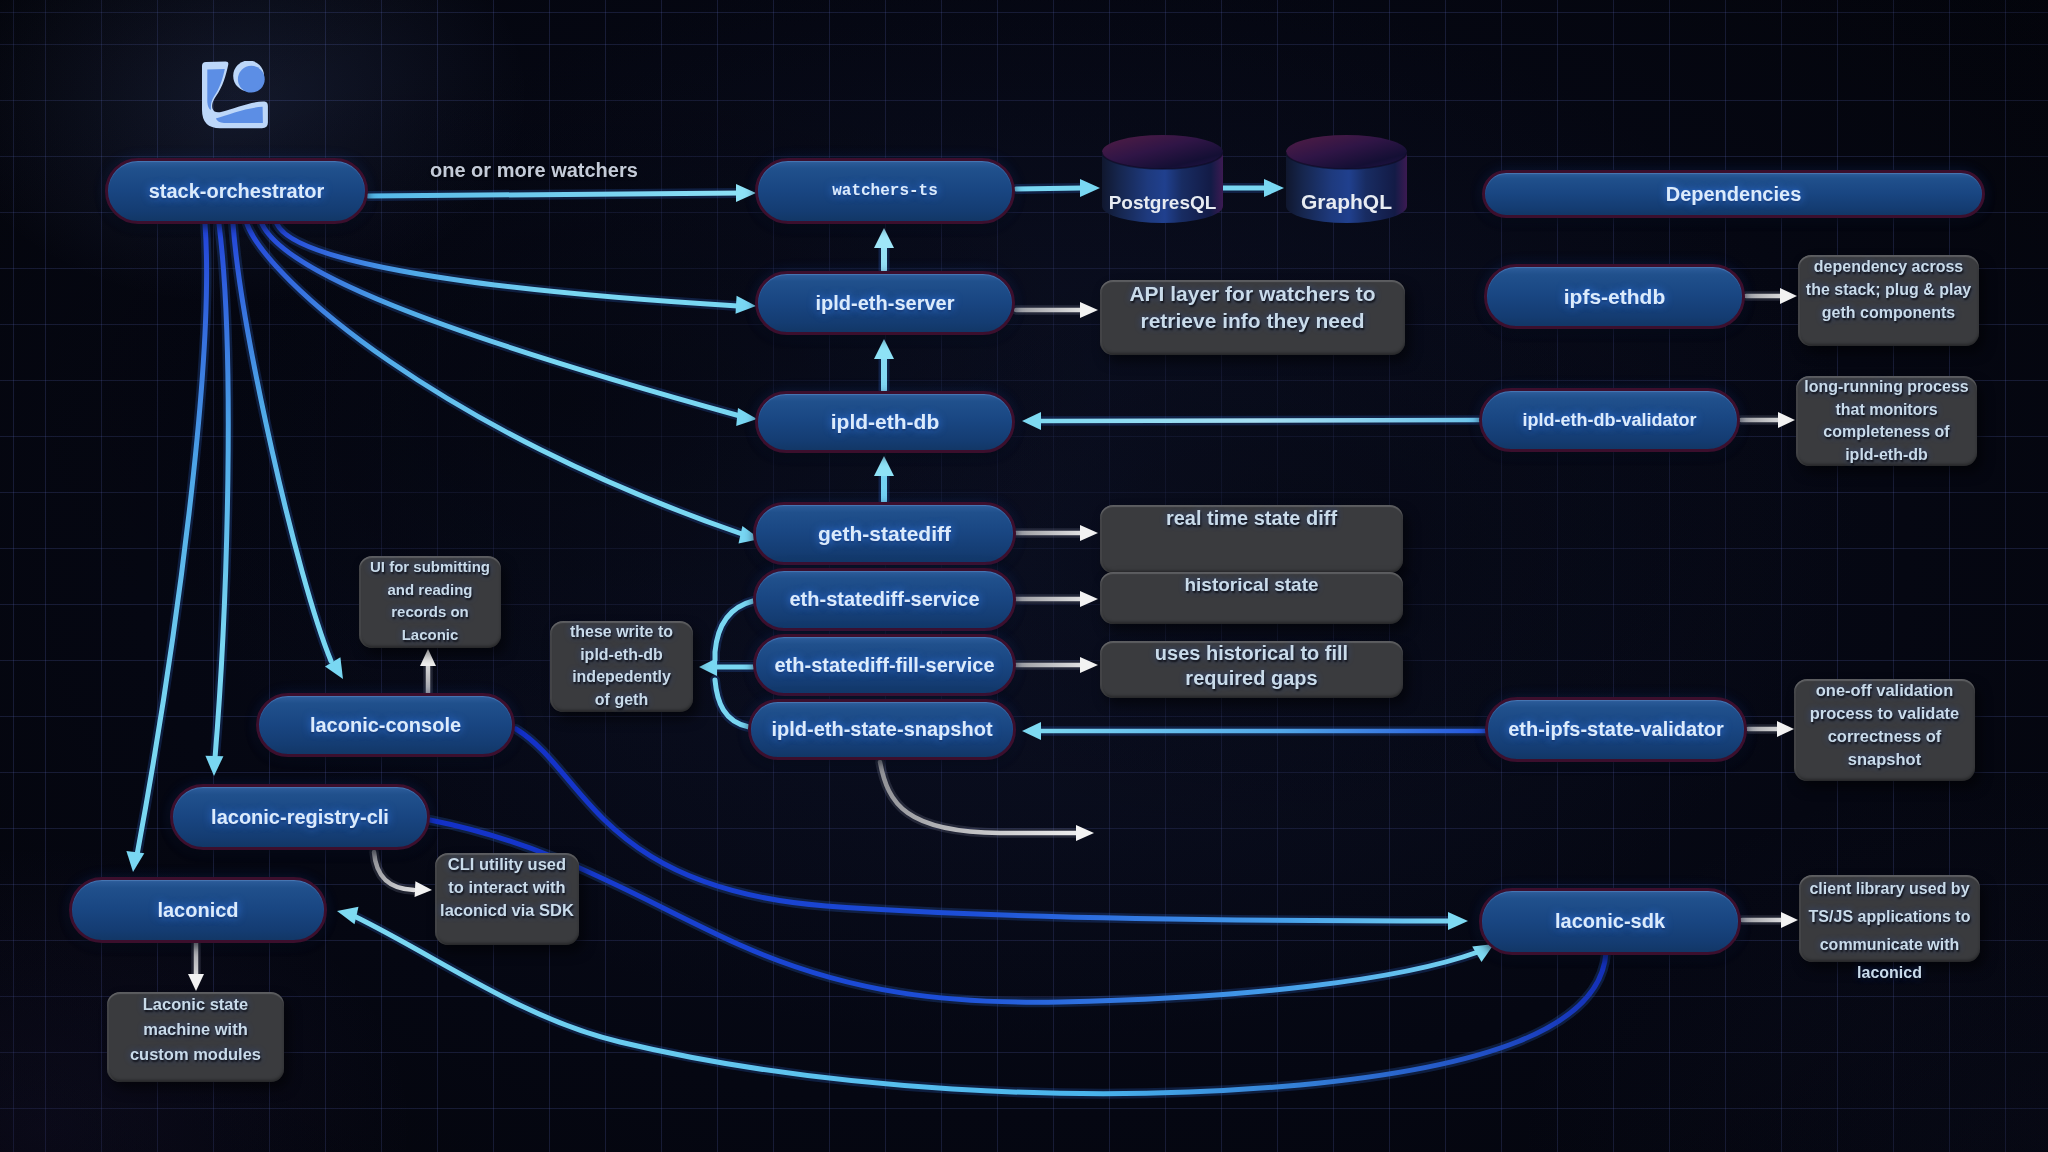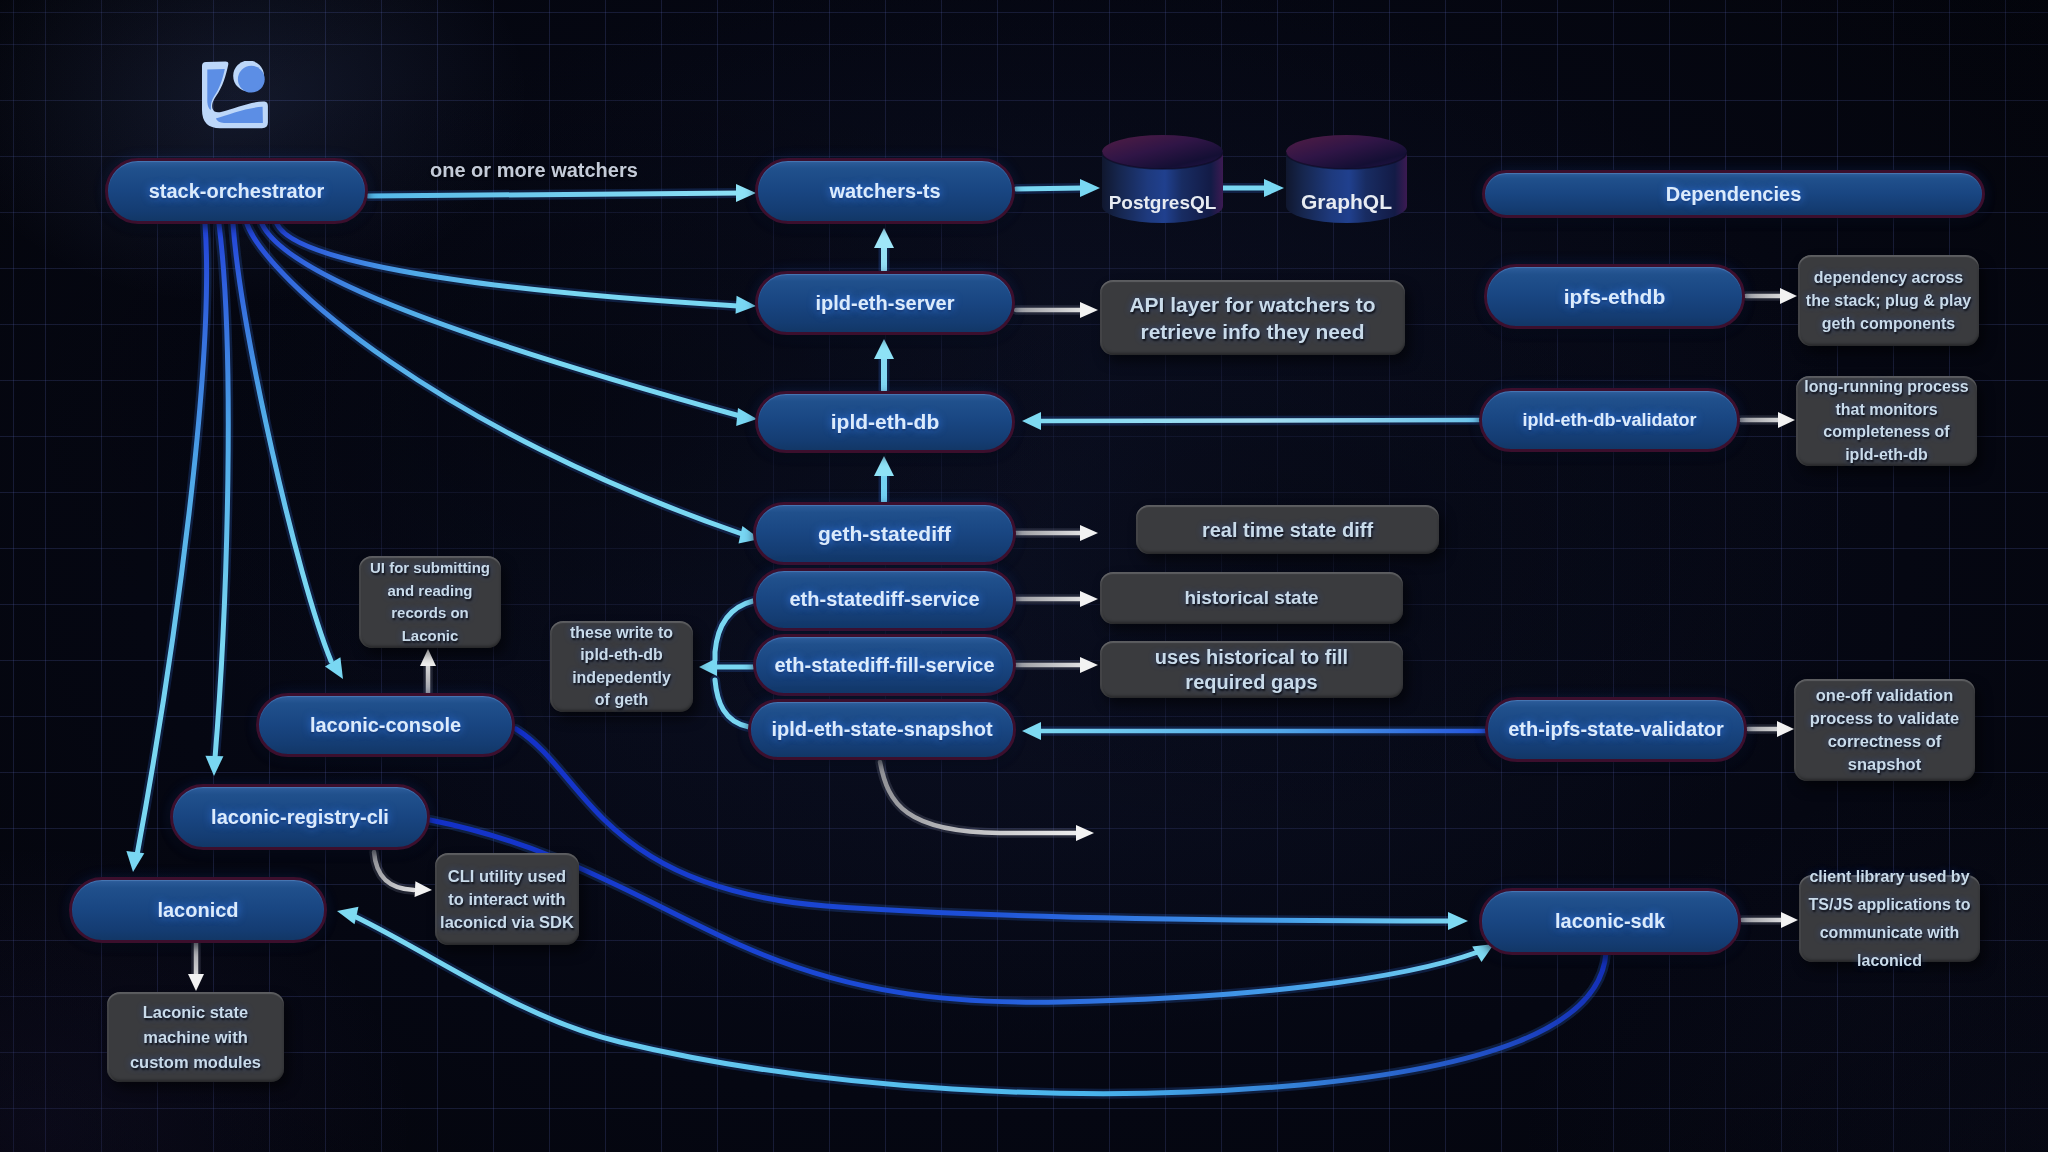--- a/index.html
+++ b/index.html
@@ -27,21 +27,21 @@
   display:flex; align-items:center; justify-content:center;
   background: linear-gradient(180deg, #2d5d9b 0%, #20508c 13%, #194682 48%, #143c72 84%, #123766 100%);
   border:3px solid #3c0f2d;
   box-shadow: 0 4px 9px rgba(0,0,0,0.5), 0 0 13px rgba(40,90,200,0.2),
               inset 0 1px 1px rgba(160,200,255,0.25);
   color:#dcebfa; font-weight:bold; letter-spacing:0px; white-space:nowrap;
   text-shadow: 0 0 9px rgba(59,130,246,0.95), 0 0 2px rgba(59,130,246,0.7), 0 1px 2px rgba(0,0,10,0.8);
 }
 .note {
   position:absolute; box-sizing:border-box;
-  display:flex; align-items:center; justify-content:center; text-align:center;
+  display:flex; justify-content:center; text-align:center;
   background:#3a3b3e; border-radius:13px;
   box-shadow: inset 0 2px 1px rgba(255,255,255,0.18), inset 2px 0 1px rgba(255,255,255,0.07),
               inset 0 -2px 3px rgba(0,0,0,0.35), 5px 7px 12px rgba(0,0,0,0.5);
   color:#c9dbea; font-weight:bold;
   text-shadow: 1px 2px 2px rgba(0,0,5,0.75), 0 0 7px rgba(50,100,220,0.45);
 }
 .lbl {
   position:absolute; color:#c4cbd8; font-weight:bold;
   text-shadow:0 1px 3px rgba(0,0,0,0.8);
 }
@@ -237,39 +237,39 @@
       <path d="M516,729 C585,771 598,888 826,906 C1000,919 1260,921 1450,921" fill="none" stroke="url(#gl3)" stroke-width="5" stroke-linecap="round"></path>
 <path d="M1468.0,921.0 L1448.0,930.0 L1448.0,912.0 Z" fill="#7edaf2"></path>
 <path d="M430,820 C560,846 640,900 740,945 C850,994 950,1004 1060,1002 C1250,998 1400,980 1478,952" fill="none" stroke="rgba(45,105,210,0.24)" stroke-width="10" stroke-linecap="round"></path>
       <path d="M430,820 C560,846 640,900 740,945 C850,994 950,1004 1060,1002 C1250,998 1400,980 1478,952" fill="none" stroke="url(#gl4)" stroke-width="5" stroke-linecap="round"></path>
 <path d="M1494.0,944.0 L1481.5,962.0 L1472.2,946.6 Z" fill="#7edaf2"></path>
 <path d="M1606,953 C1600,1030 1480,1068 1300,1085 C1080,1105 820,1090 620,1042 C520,1018 440,958 354,916" fill="none" stroke="rgba(45,105,210,0.24)" stroke-width="10" stroke-linecap="round"></path>
       <path d="M1606,953 C1600,1030 1480,1068 1300,1085 C1080,1105 820,1090 620,1042 C520,1018 440,958 354,916" fill="none" stroke="url(#gl5)" stroke-width="5" stroke-linecap="round"></path>
 <path d="M337.0,911.0 L358.5,906.7 L354.5,924.3 Z" fill="#7edaf2"></path>
   </svg>
   <div class="pill" style="left:105px;top:158px;width:263px;height:66px;border-radius:33px;font-size:20px;">stack-orchestrator</div>
-<div class="pill" style="left:755px;top:158px;width:260px;height:66px;border-radius:33px;font-size:20px;">watchers-ts</div>
+<div class="pill" style="left:755px;top:158px;width:260px;height:66px;border-radius:33px;font-size:16px;font-family:Liberation Mono, monospace;">watchers-ts</div>
 <div class="pill" style="left:755px;top:271px;width:260px;height:64px;border-radius:32px;font-size:20px;">ipld-eth-server</div>
 <div class="pill" style="left:755px;top:391px;width:260px;height:62px;border-radius:31px;font-size:21px;">ipld-eth-db</div>
 <div class="pill" style="left:753px;top:502px;width:263px;height:63px;border-radius:31px;font-size:21px;">geth-statediff</div>
 <div class="pill" style="left:753px;top:568px;width:263px;height:63px;border-radius:31px;font-size:20px;">eth-statediff-service</div>
 <div class="pill" style="left:753px;top:634px;width:263px;height:62px;border-radius:31px;font-size:20px;">eth-statediff-fill-service</div>
 <div class="pill" style="left:748px;top:699px;width:268px;height:61px;border-radius:30px;font-size:20px;">ipld-eth-state-snapshot</div>
 <div class="pill" style="left:1482px;top:170px;width:503px;height:48px;border-radius:24px;font-size:20px;">Dependencies</div>
 <div class="pill" style="left:1484px;top:264px;width:261px;height:65px;border-radius:32px;font-size:21px;">ipfs-ethdb</div>
 <div class="pill" style="left:1479px;top:388px;width:261px;height:64px;border-radius:32px;font-size:18px;">ipld-eth-db-validator</div>
 <div class="pill" style="left:1485px;top:697px;width:262px;height:65px;border-radius:32px;font-size:20px;">eth-ipfs-state-validator</div>
 <div class="pill" style="left:1479px;top:888px;width:262px;height:67px;border-radius:33px;font-size:20px;">laconic-sdk</div>
 <div class="pill" style="left:256px;top:693px;width:259px;height:64px;border-radius:32px;font-size:20px;">laconic-console</div>
 <div class="pill" style="left:170px;top:784px;width:260px;height:66px;border-radius:33px;font-size:20px;">laconic-registry-cli</div>
 <div class="pill" style="left:69px;top:877px;width:258px;height:66px;border-radius:33px;font-size:20px;">laconicd</div>
   <div class="note" style="left:1100px;top:280px;width:305px;height:75px;font-size:21px;line-height:27px;">
       <div>API layer for watchers to<br>retrieve info they need</div>
     </div>
-<div class="note" style="left:1100px;top:505px;width:303px;height:49px;font-size:20px;line-height:26px;margin-left:36px;">
+<div class="note" style="left:1100px;top:505px;width:303px;height:68px;font-size:20px;line-height:26px;">
       <div>real time state diff</div>
     </div>
 <div class="note" style="left:1100px;top:572px;width:303px;height:52px;font-size:19px;line-height:26px;">
       <div>historical state</div>
     </div>
 <div class="note" style="left:1100px;top:641px;width:303px;height:57px;font-size:20px;line-height:25px;">
       <div>uses historical to fill<br>required gaps</div>
     </div>
 <div class="note" style="left:1798px;top:255px;width:181px;height:91px;font-size:16px;line-height:23px;">
       <div>dependency across<br>the stack; plug &amp; play<br>geth components</div>

